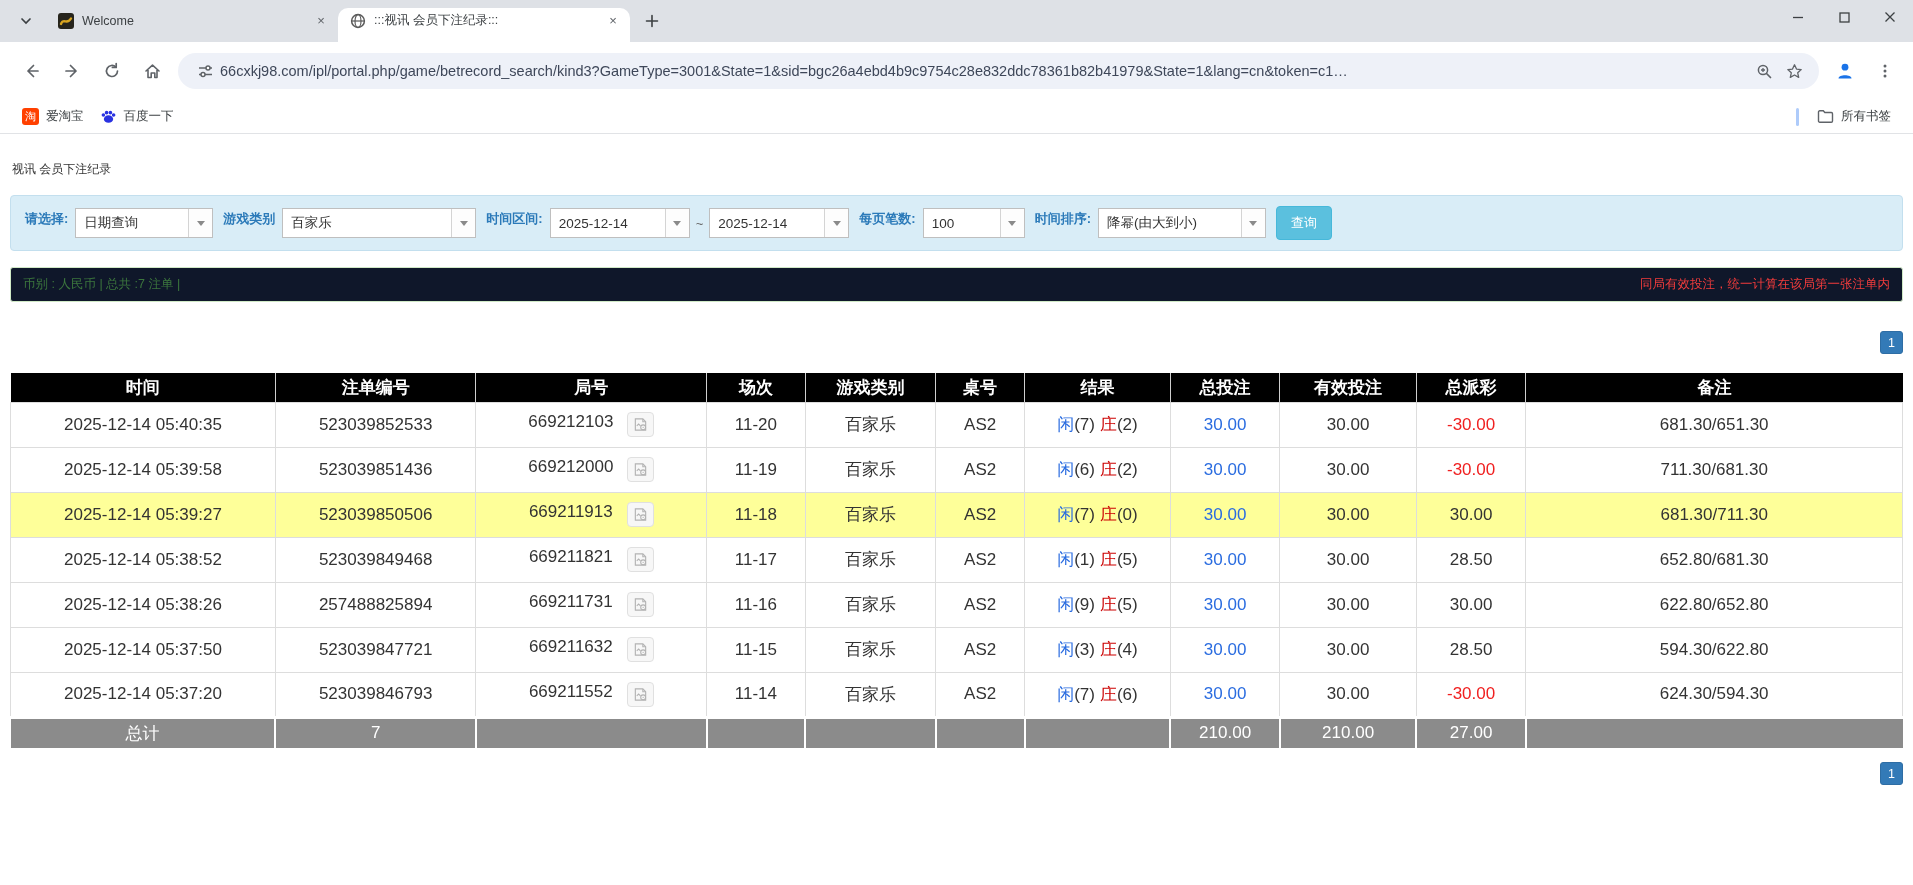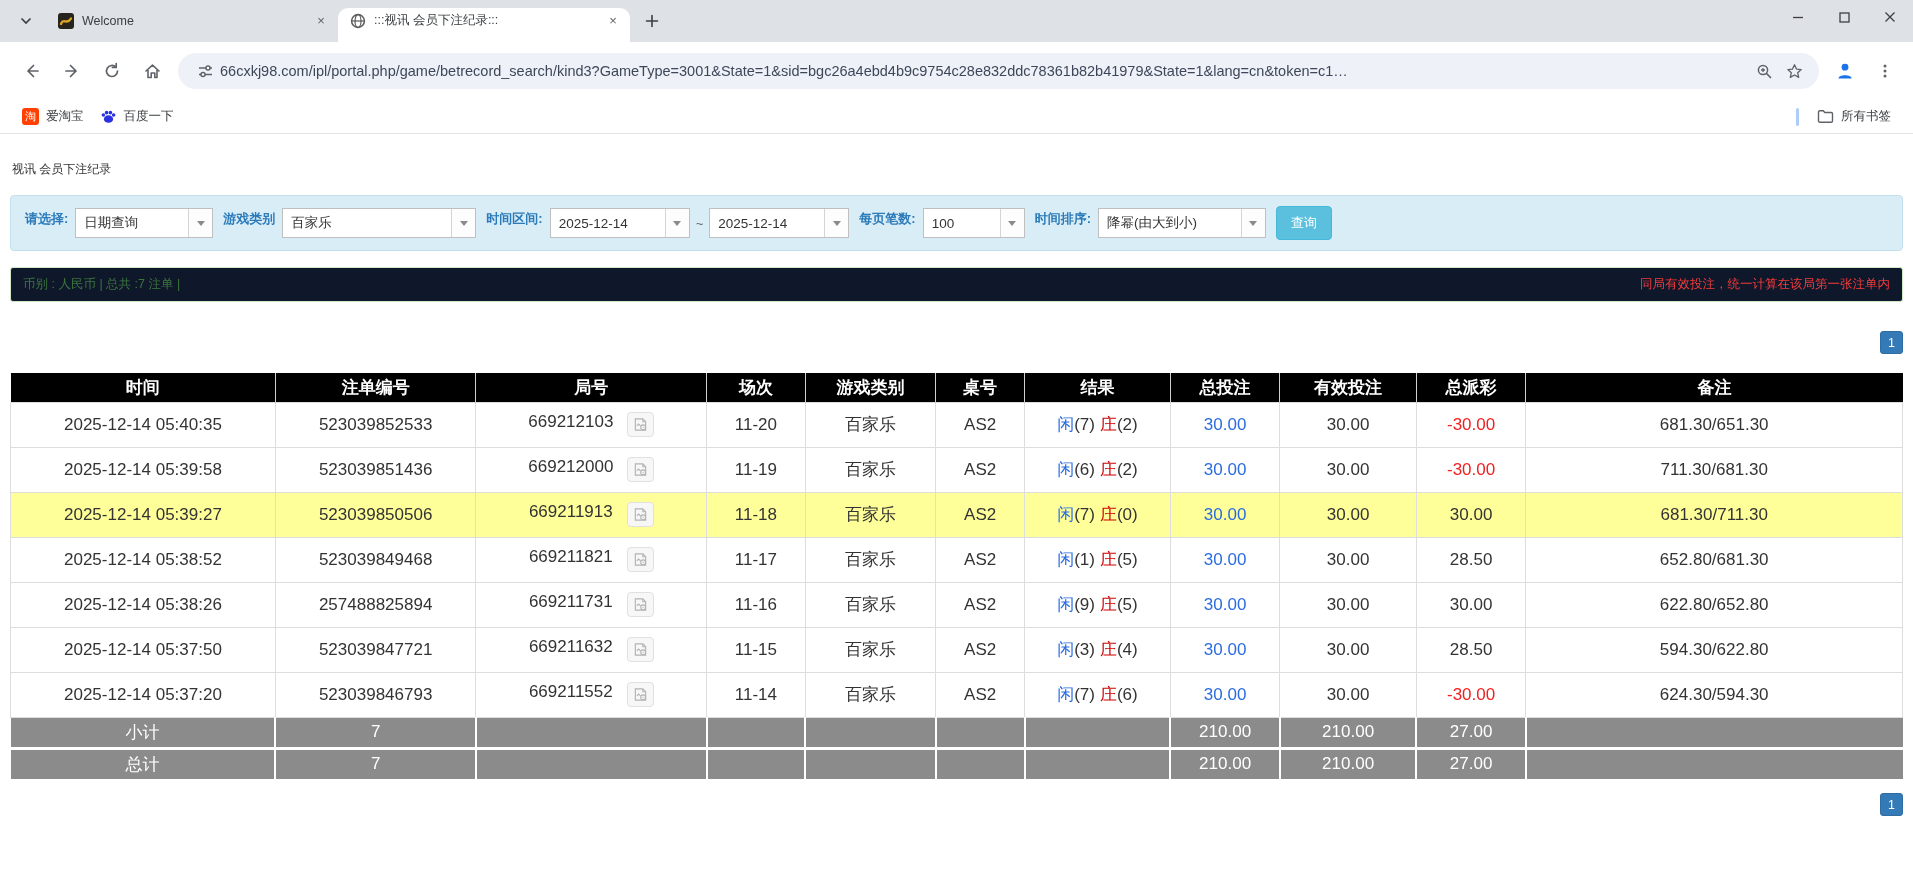--- a/index.html
+++ b/index.html
@@ -504,33 +504,20 @@
             <td>
               <span class="xian">闲</span><span>(7)</span><span class="zhuang">庄</span><span>(6)</span>
             </td>
             <td><span class="v-blue">30.00</span></td>
             <td>30.00</td>
             <td><span class="neg">-30.00</span></td>
             <td>624.30/594.30</td>
           </tr>
         </tbody>
       <tfoot>
-        <tr class="row-sub">
-          <td>小计</td>
-          <td>7</td>
-          <td></td>
-            <td></td>
-            <td></td>
-          <td></td>
-            <td></td>
-          <td>210.00</td>
-          <td>210.00</td>
-          <td>27.00</td>
-          <td></td>
-        </tr>
         <tr class="row-total">
           <td>总计</td>
           <td>7</td>
           <td></td>
             <td></td>
             <td></td>
           <td></td>
             <td></td>
           <td>210.00</td>
           <td>210.00</td>

